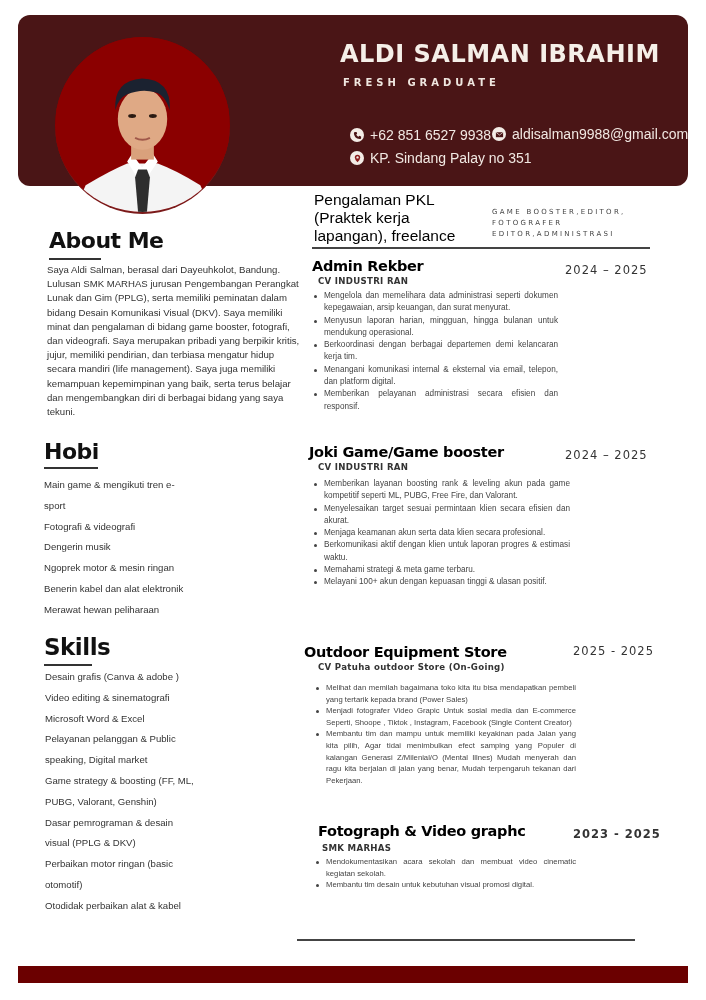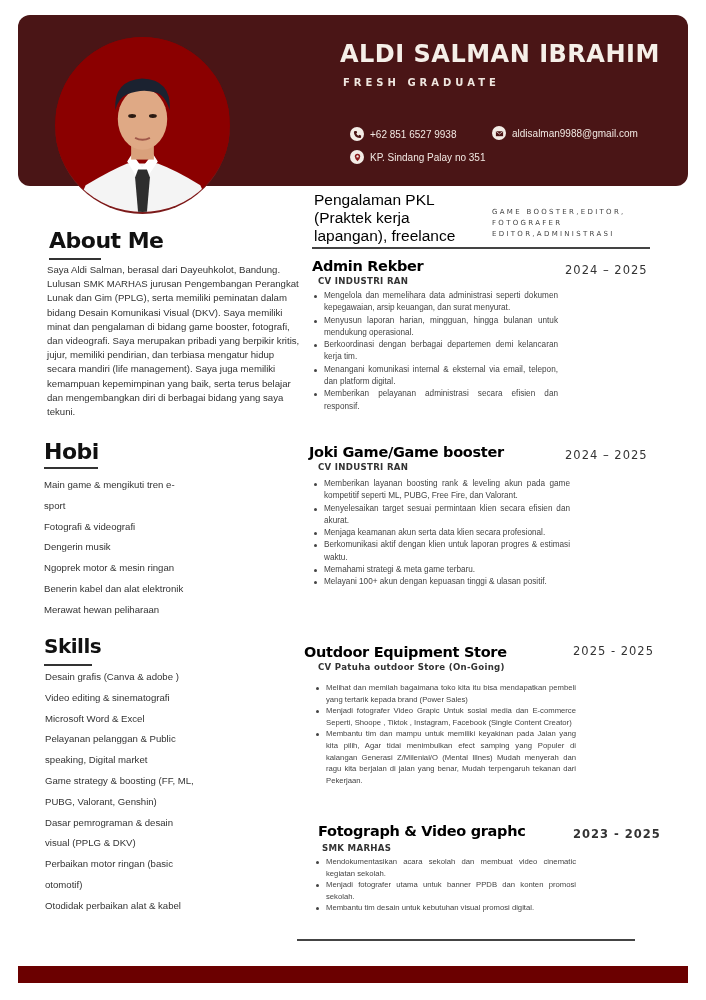--- a/index.html
+++ b/index.html
@@ -22,21 +22,21 @@
       font-family: "DejaVu Sans", sans-serif; font-weight: bold; font-size: 24px;
       color: #f5efe8; letter-spacing: 0.5px; white-space: nowrap;
     }
     .role {
       position: absolute; left: 343px; top: 77px;
       font-family: "DejaVu Sans", sans-serif; font-weight: bold; font-size: 10px;
       color: #efe6df; letter-spacing: 4px;
     }
     .contact {
       position: absolute; display: flex; align-items: center; gap: 6px;
-      font-family: "Liberation Sans", sans-serif; font-size: 10px; color: #f1e8e2;
+      font-family: "Liberation Sans", sans-serif; font-size: 14px; color: #f1e8e2;
     }
     .contact .ico {
       width: 14px; height: 14px; border-radius: 50%; background: #f3ece6;
       display: flex; align-items: center; justify-content: center;
     }
     .contact .ico svg { width: 9px; height: 9px; }
 
     
     .sec-title {
       position: absolute; font-family: "DejaVu Sans", sans-serif; font-weight: bold;
@@ -161,21 +161,21 @@
 <ul class="plain-list" style="left:44px; top:475px;">
   <li>Main game &amp; mengikuti tren e-</li>
   <li>sport</li>
   <li>Fotografi &amp; videografi</li>
   <li>Dengerin musik</li>
   <li>Ngoprek motor &amp; mesin ringan</li>
   <li>Benerin kabel dan alat elektronik</li>
   <li>Merawat hewan peliharaan</li>
 </ul>
 
-<div class="sec-title" style="left:44px; top:634px; font-size:20px;">Skills</div>
+<div class="sec-title" style="left:44px; top:634px; font-size:23px;">Skills</div>
 <div class="sec-underline" style="left:44px; top:664px; width:48px;"></div>
 <ul class="plain-list" style="left:45px; top:667px;">
   <li>Desain grafis (Canva &amp; adobe )</li>
   <li>Video editing &amp; sinematografi</li>
   <li>Microsoft Word &amp; Excel</li>
   <li>Pelayanan pelanggan &amp; Public</li>
   <li>speaking, Digital market</li>
   <li>Game strategy &amp; boosting (FF, ML,</li>
   <li>PUBG, Valorant, Genshin)</li>
   <li>Dasar pemrograman &amp; desain</li>
@@ -223,18 +223,17 @@
   <li>Melihat dan memilah bagaimana toko kita itu bisa mendapatkan pembeli yang tertarik kepada brand (Power Sales)</li>
   <li>Menjadi fotografer Video Grapic Untuk sosial media dan E-commerce Seperti, Shoope , Tiktok , Instagram, Facebook (Single Content Creator)</li>
   <li>Membantu tim dan mampu untuk memiliki keyakinan pada Jalan yang kita pilih, Agar tidai menimbulkan efect samping yang Populer di kalangan Generasi Z/Milenial/O (Mental Illnes) Mudah menyerah dan ragu kita berjalan di jalan yang benar, Mudah terpengaruh tekanan dari Pekerjaan.</li>
 </ul>
 
 <div class="job-title" style="left:318px; top:823px;">Fotograph &amp; Video graphc</div>
 <div class="job-org" style="left:322px; top:843px;">SMK MARHAS</div>
 <div class="job-date" style="left:573px; top:827px;font-weight:bold;">2023 - 2025</div>
 <ul class="job-bullets small" style="left:314px; top:856px; width:262px;">
   <li>Mendokumentasikan acara sekolah dan membuat video cinematic kegiatan sekolah.</li>
-  <li>Menjadi fotografer utama untuk banner PPDB dan konten promosi sekolah.</li>
   <li>Membantu tim desain untuk kebutuhan visual promosi digital.</li>
 </ul>
 <div class="hr" style="left:297px; top:939px; width:338px;"></div>
 
 <div class="footer-bar"></div>
 
 </body></html>

